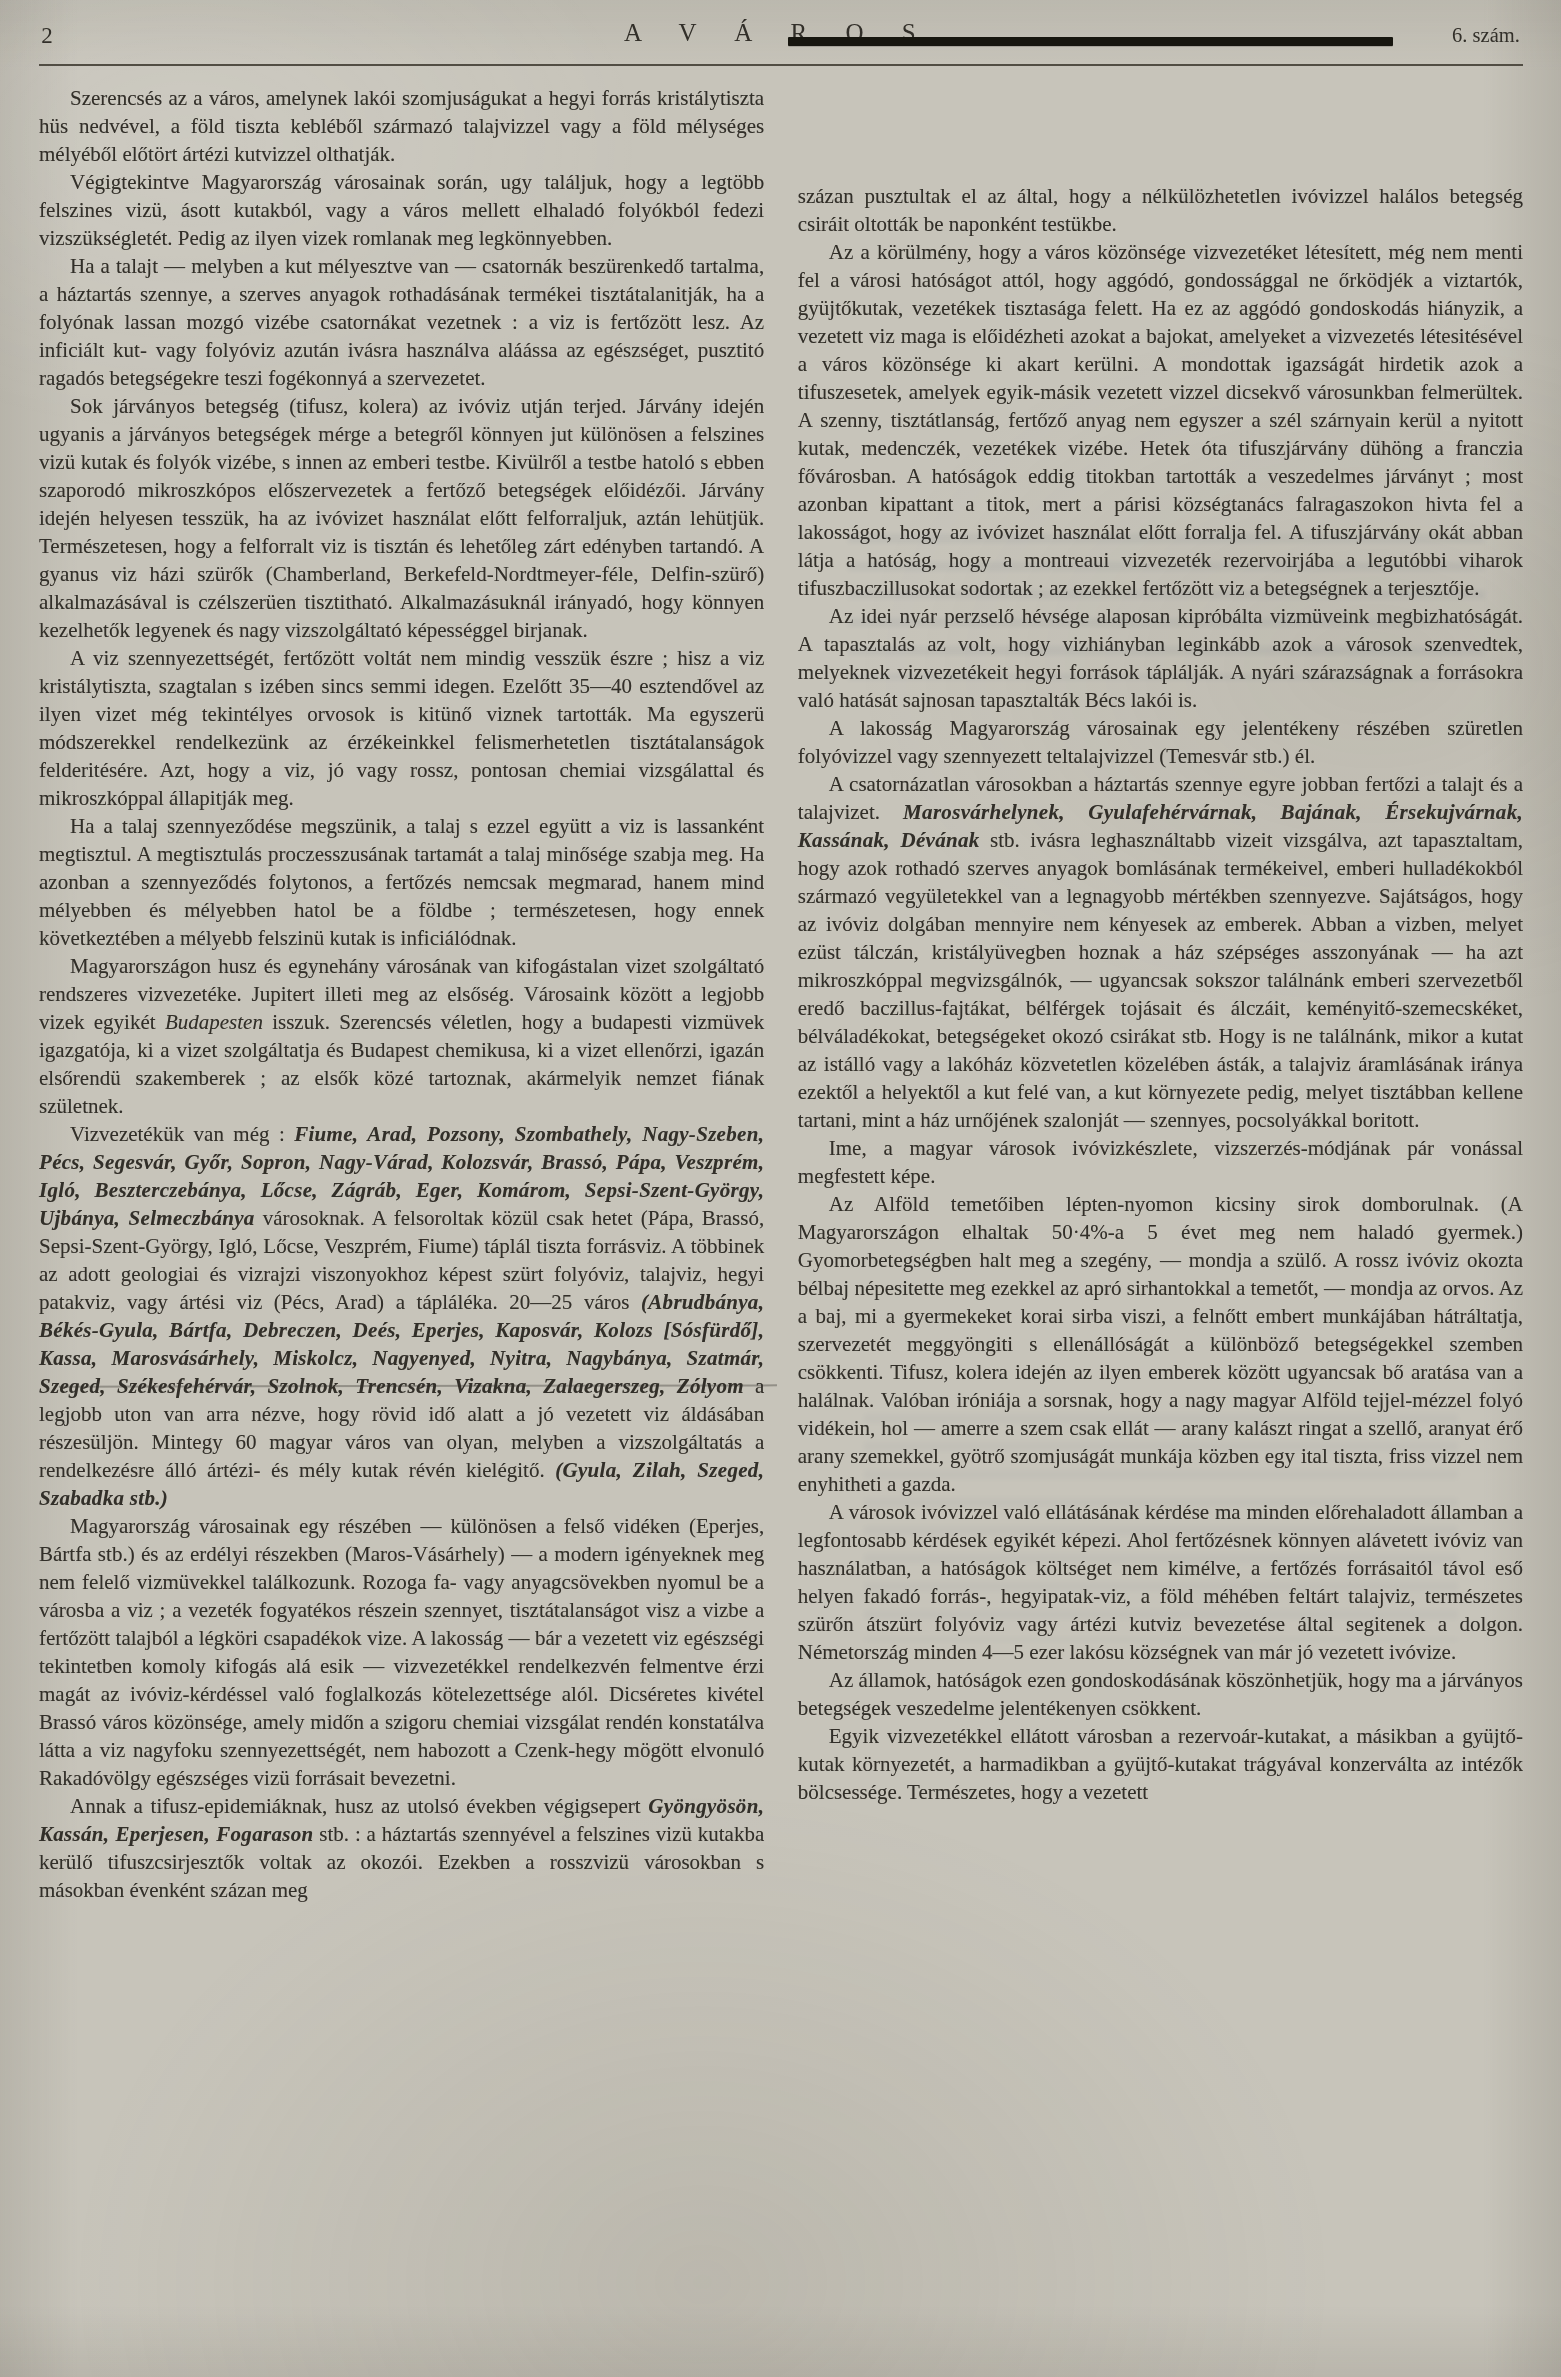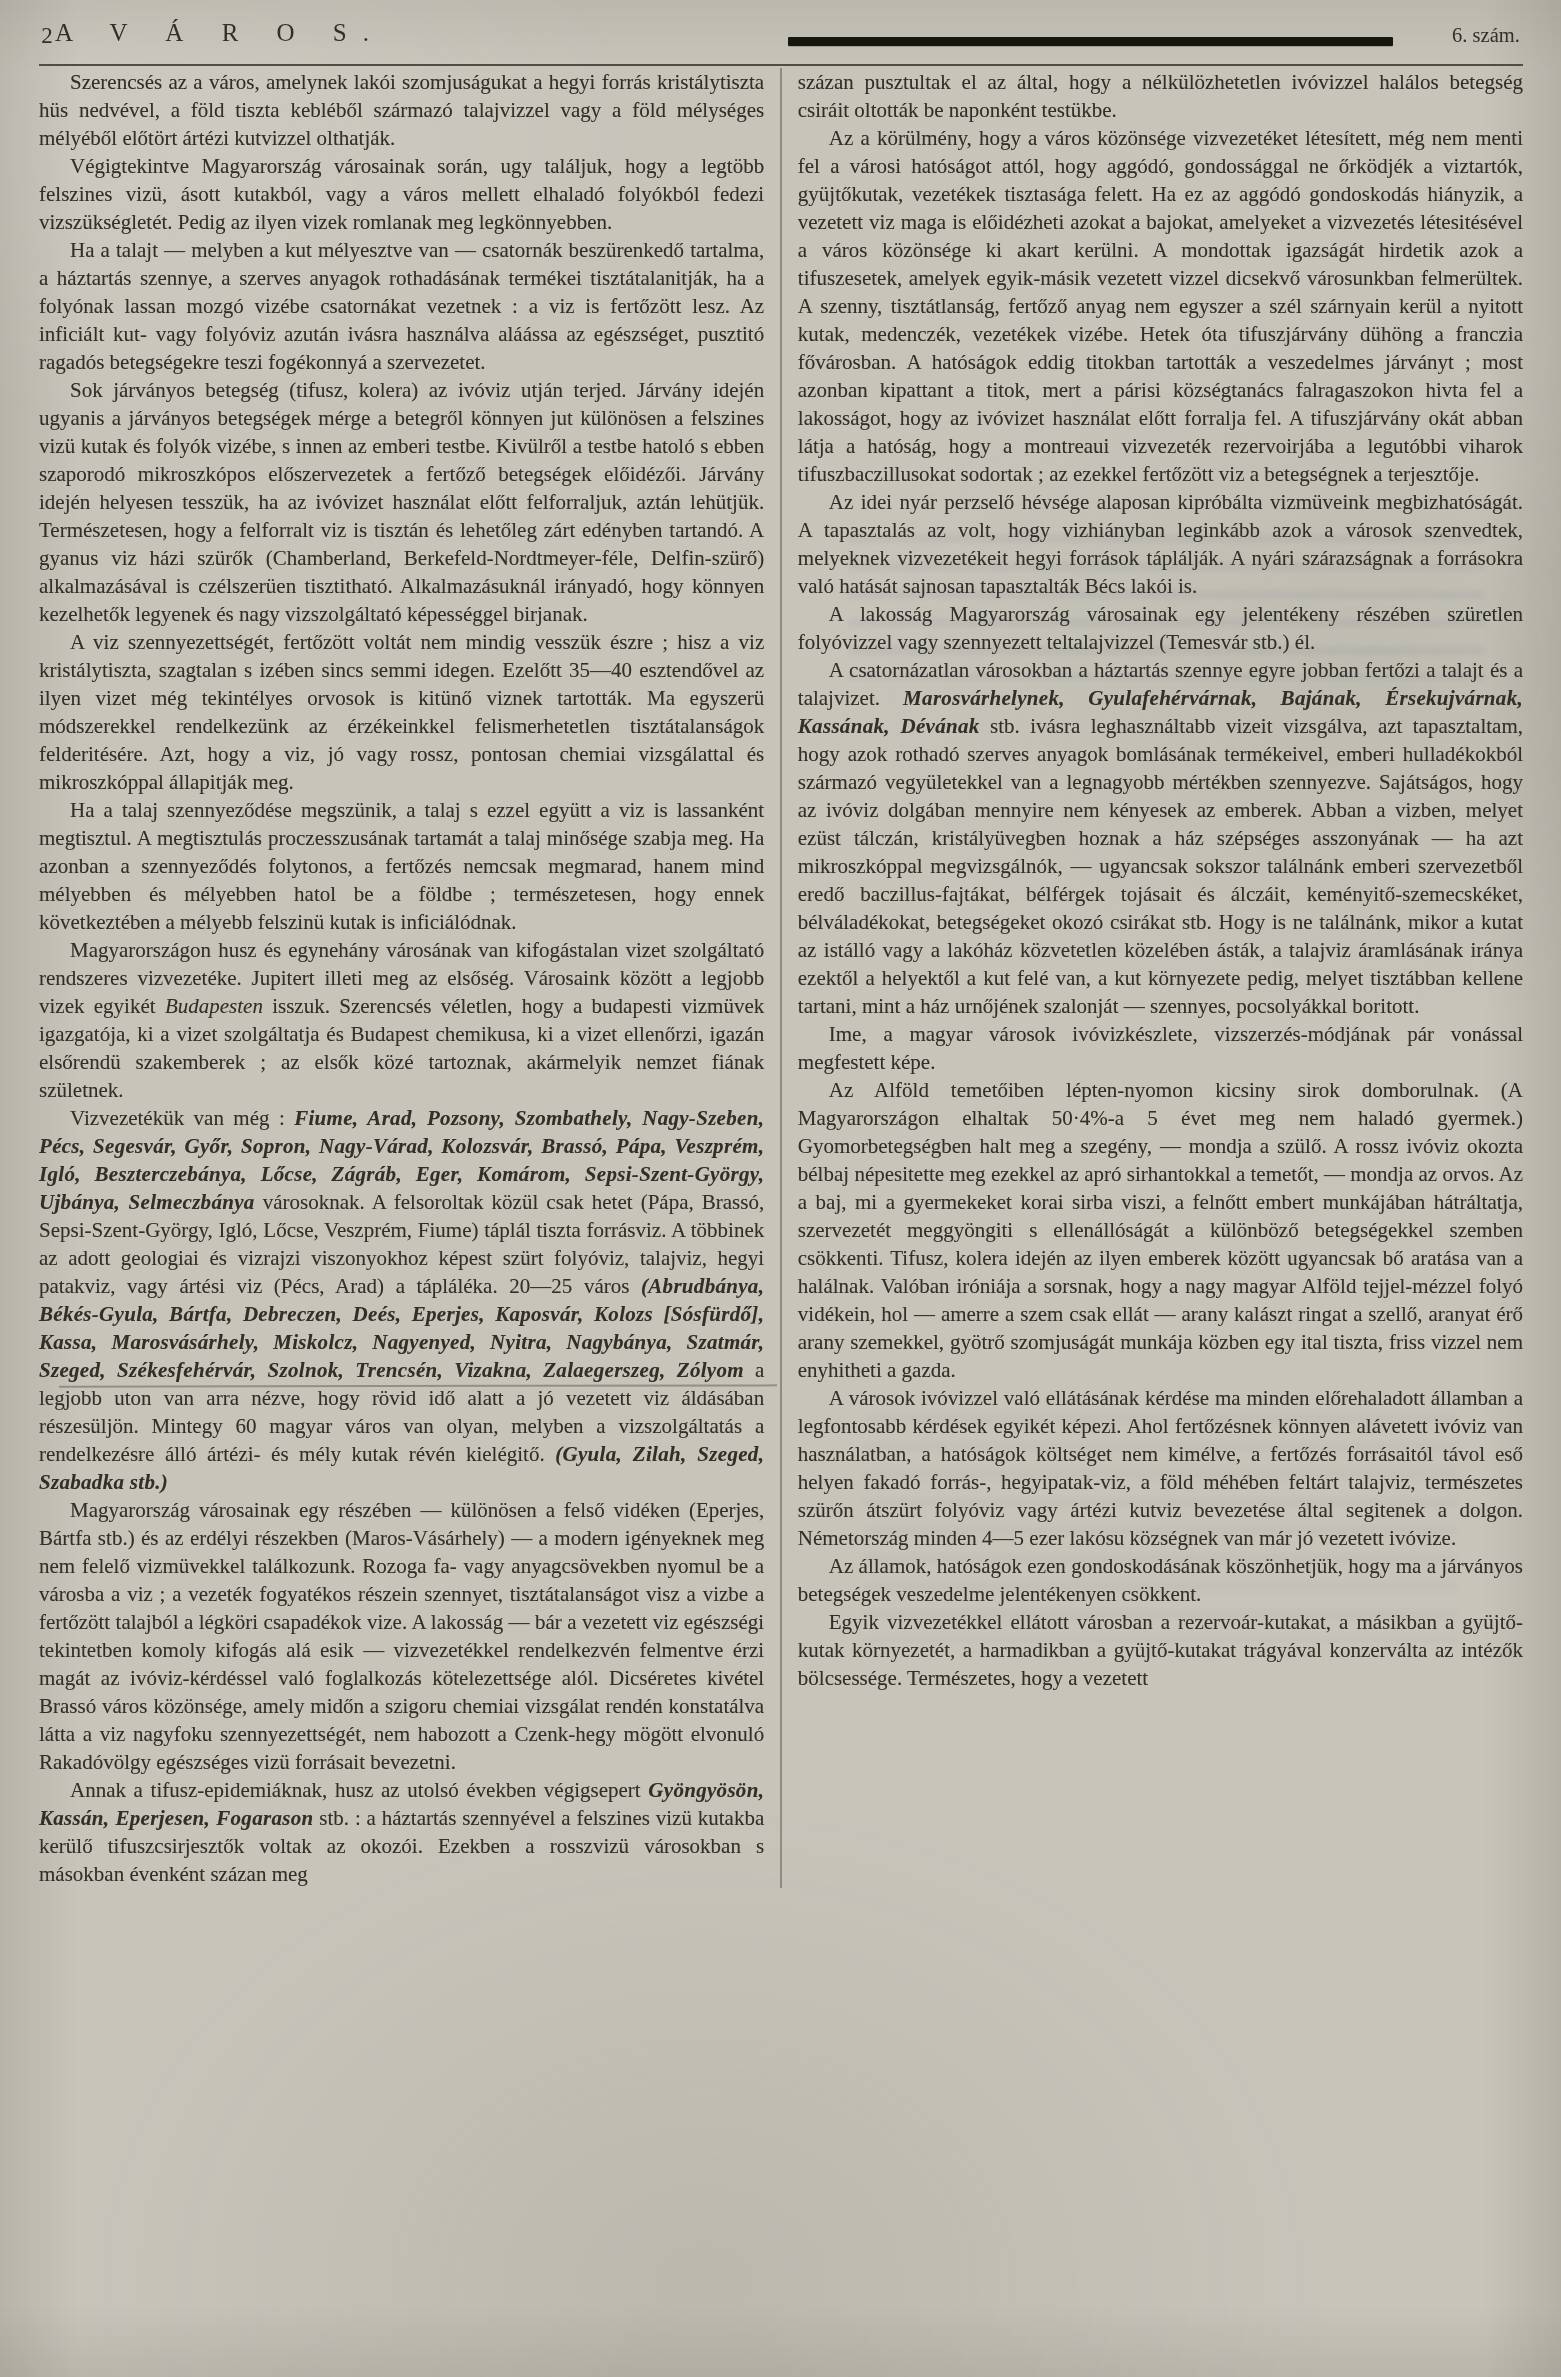--- a/index.html
+++ b/index.html
@@ -13,26 +13,26 @@
       radial-gradient(ellipse 864px 594px at 88% 28%, rgba(118,112,96,.10), transparent 60%),
       radial-gradient(ellipse 972px 756px at 45% 96%, rgba(108,102,88,.13), transparent 65%),
       linear-gradient(90deg, rgba(85,80,70,.14), rgba(0,0,0,0) 5%, rgba(0,0,0,0) 95%, rgba(85,80,70,.16)),
       linear-gradient(180deg, rgba(85,80,70,.10), rgba(0,0,0,0) 3%, rgba(0,0,0,0) 97%, rgba(85,80,70,.12));
     font-family:"Liberation Serif","DejaVu Serif",serif;
     color:#322f29;
   }
   .page{padding:14px 39px 0 39px;position:relative;}
   .header{position:relative;height:52px;}
   .page-num{position:absolute;left:2.2px;top:8.6px;font-size:23px;}
-  .title{position:absolute;left:0;right:0;top:5.4px;margin:0;text-align:left;
+  .title{position:absolute;left:0;right:0;top:5.4px;margin:0;text-align:center;
          font-size:25px;font-weight:400;letter-spacing:16px;text-indent:16px;}
   .issue{position:absolute;right:3.2px;top:9.7px;font-size:20.5px;}
   .topbar{position:absolute;top:23px;left:50.5%;right:130px;height:8.6px;background:#17160f;border-radius:1.1px;box-shadow:0 0.5px 0 rgba(0,0,0,.3);}
   .headrule{position:absolute;left:0;right:0;bottom:0;height:1.6px;background:#514d43;}
-  .columns{display:flex;margin-top:2px;}
+  .columns{display:flex;margin-top:18px;align-items:center;}
   .col{flex:1 1 0;font-size:21px;line-height:28px;text-align:justify;
        text-shadow:0 0 0.5px rgba(45,42,36,.30);}
   .divider{width:1.6px;background:#8e8b7f;margin:0 16px;flex:0 0 auto;}
   p.para{margin:0;text-indent:31px;}
   p.para.no-indent{text-indent:0;}
   .s-n{font-style:normal;}
   .s-i{font-style:italic;}
   .s-bi{font-style:italic;font-weight:bold;letter-spacing:0.3px;}
   .ghost{position:absolute;pointer-events:none;opacity:.10;filter:blur(2.2px);
          background:repeating-linear-gradient(180deg, rgba(55,75,105,.55) 0 8.6px, transparent 8.6px 28px);}

